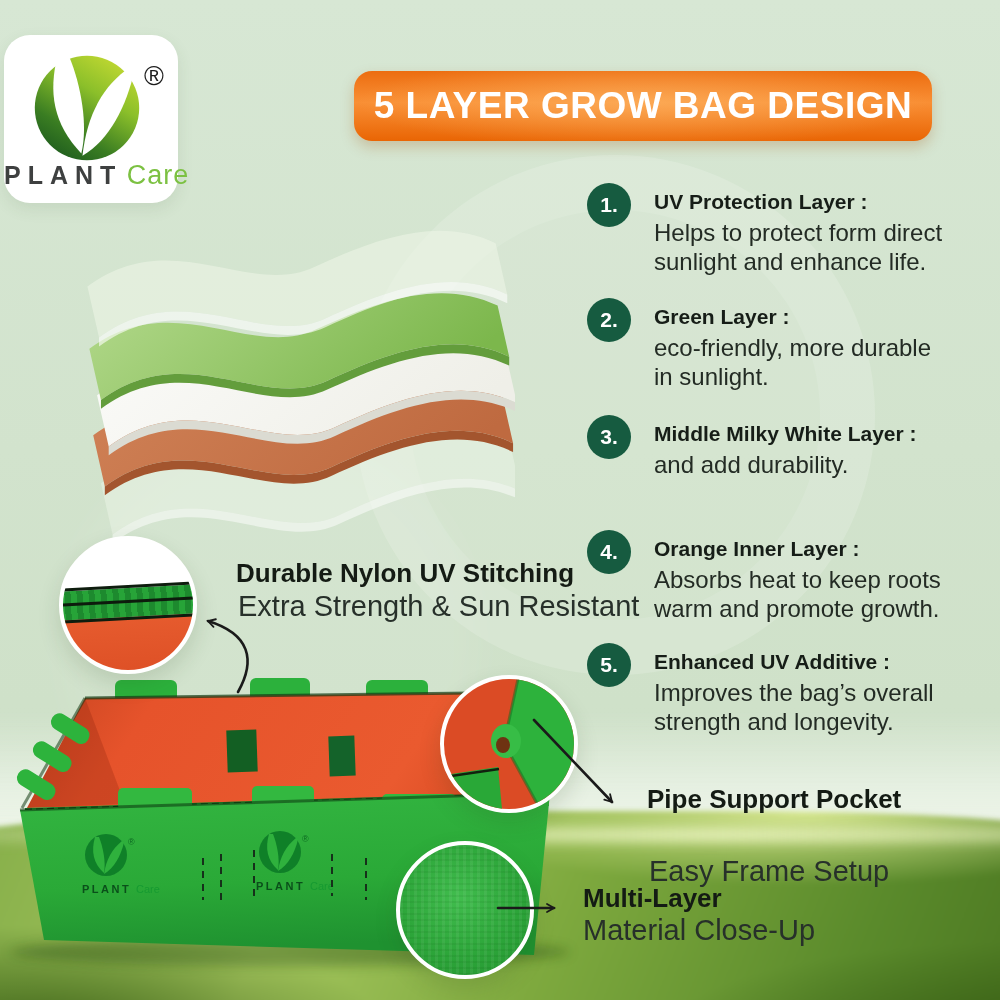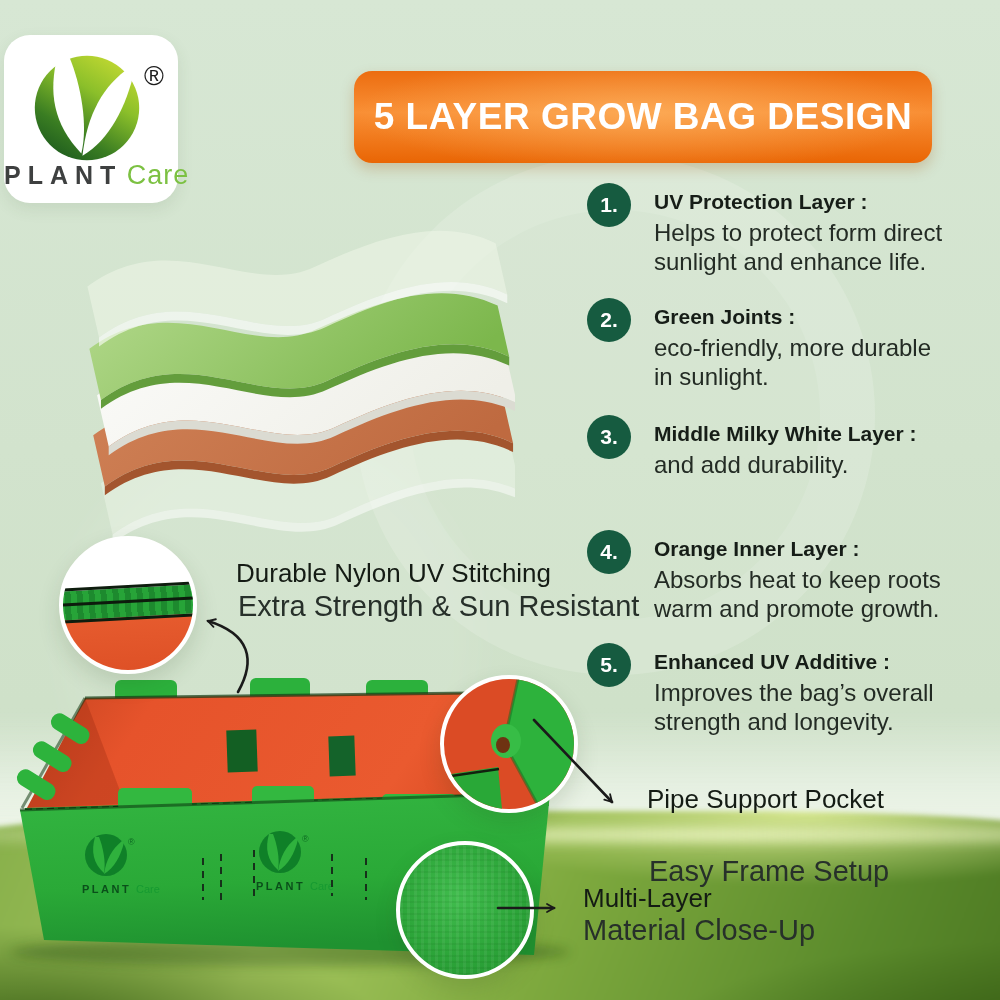--- a/index.html
+++ b/index.html
@@ -28,37 +28,37 @@
   
   .brand-card{position:absolute;left:4px;top:35px;width:174px;height:168px;background:#fff;
               border-radius:26px;box-shadow:0 6px 16px rgba(60,90,50,0.10);}
   .brand-card svg{position:absolute;left:26px;top:14px;}
   .brand-reg{position:absolute;right:14px;top:26px;font-size:27px;color:#1d1d1d;font-weight:400;}
   .brand-line{position:absolute;left:0;right:0;bottom:12px;text-align:center;white-space:nowrap;}
   .brand-primary{font-size:25px;font-weight:600;letter-spacing:7px;color:#3e4040;}
   .brand-secondary{font-size:27px;font-weight:400;color:#7cc142;letter-spacing:1px;}
 
   
-  .banner{position:absolute;left:354px;top:71px;width:578px;height:92px;border-radius:18px;
+  .banner{position:absolute;left:354px;top:71px;width:578px;height:70px;border-radius:18px;
           display:flex;align-items:center;justify-content:center;
           background:
             radial-gradient(90% 120% at 50% 45%,rgba(255,190,110,0.55) 0%,rgba(255,190,110,0) 55%),
             linear-gradient(180deg,#ec6d10 0%,#f98f35 45%,#e96504 100%);
           box-shadow:0 6px 14px rgba(160,80,10,0.25);}
   .banner-title{color:#fff;font-size:37px;font-weight:800;letter-spacing:0.5px;white-space:nowrap;}
 
   
   .feat{position:absolute;left:587px;display:flex;gap:23px;}
   .feat-num{width:44px;height:44px;border-radius:50%;background:#165b40;color:#fff;flex:0 0 44px;
             display:flex;align-items:center;justify-content:center;font-size:21px;font-weight:700;}
   .feat-title{font-size:21px;font-weight:700;color:#161d17;margin:7px 0 5px 0;white-space:nowrap;}
   .feat-line{font-size:24px;color:#232b24;line-height:28.5px;white-space:nowrap;}
 
   
-  .co-title{position:absolute;font-size:26px;font-weight:400;color:#141b14;white-space:nowrap;}
+  .co-title{position:absolute;font-size:26px;font-weight:700;color:#141b14;white-space:nowrap;}
   .co-sub{position:absolute;font-size:29px;color:#27302a;white-space:nowrap;}
 
   
   .inset{position:absolute;width:130px;height:130px;border-radius:50%;border:4px solid #ffffff;
          overflow:hidden;box-shadow:0 10px 22px rgba(40,70,30,0.15);background:#fff;}
   .stitch-red{position:absolute;left:-10px;right:-10px;top:77px;bottom:-10px;transform:rotate(-3deg);
               background:linear-gradient(180deg,#e65b2e 0%,#dd4f25 100%);}
   .stitch-band{position:absolute;left:-10px;right:-10px;top:45px;height:35px;transform:rotate(-3deg);
                background:repeating-linear-gradient(90deg,#1d8a2e 0 6px,#27a438 6px 12px);
                border-top:3px solid #0e1d0e;border-bottom:3px solid #0e1d0e;box-sizing:border-box;}
@@ -218,21 +218,21 @@
     <div class="feat-num">1.</div>
     <div>
       <div class="feat-title">UV Protection Layer :</div>
       <div class="feat-line">Helps to protect form direct</div>
       <div class="feat-line">sunlight and enhance life.</div>
     </div>
   </div>
   <div class="feat" style="top:298px">
     <div class="feat-num">2.</div>
     <div>
-      <div class="feat-title">Green Joints :</div>
+      <div class="feat-title">Green Layer :</div>
       <div class="feat-line">eco-friendly, more durable</div>
       <div class="feat-line">in sunlight.</div>
     </div>
   </div>
   <div class="feat" style="top:415px">
     <div class="feat-num">3.</div>
     <div>
       <div class="feat-title">Middle Milky White Layer :</div>
       <div class="feat-line">and add durability.</div>
     </div>

